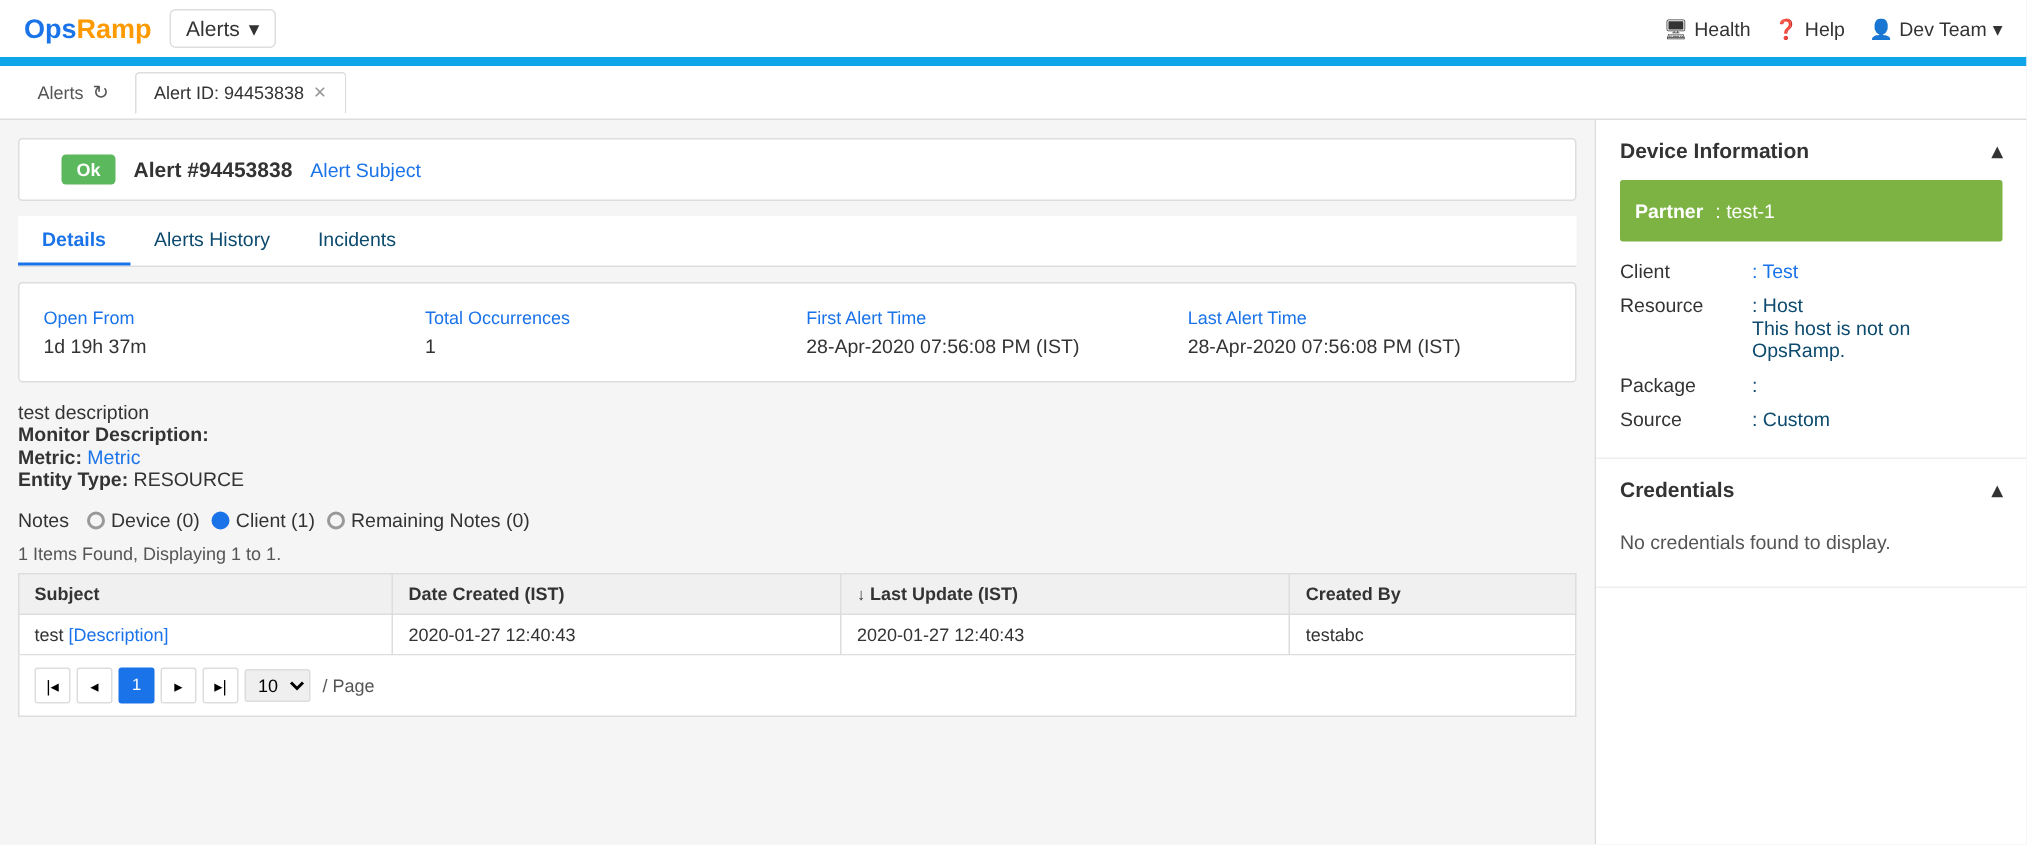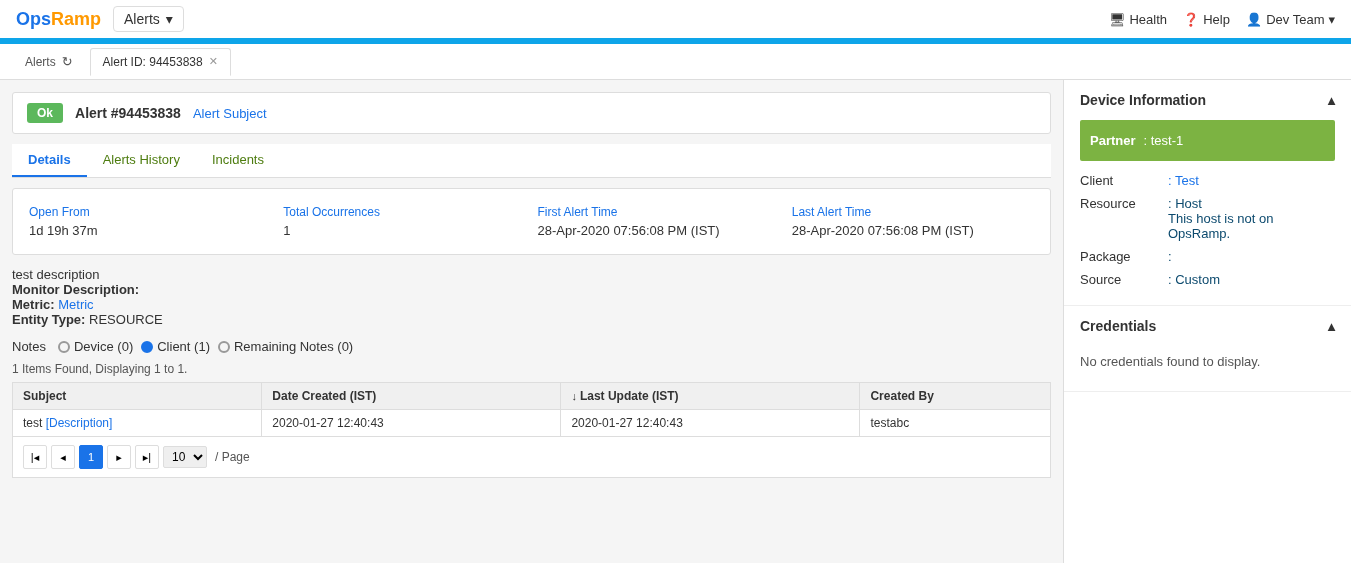--- a/index.html
+++ b/index.html
@@ -43,36 +43,36 @@
     
     .main-layout { display: flex; height: calc(100vh - 80px); }
 
     
     .content-area { flex: 1; overflow-y: auto; padding: 12px; }
 
     
     .alert-header {
       display: flex; align-items: center; gap: 12px;
       background: #fff; border: 1px solid #ddd; border-radius: 3px;
-      padding: 10px 14px; margin-bottom: 10px;
+      padding: 10px 28px; margin-bottom: 10px;
     }
     .ok-badge {
       background: #5cb85c; color: #fff; font-size: 12px; font-weight: bold;
       padding: 3px 10px; border-radius: 3px;
     }
     .alert-id-title { font-size: 14px; font-weight: bold; color: #333; }
     .alert-subject { font-size: 13px; color: #1a73e8; cursor: pointer; }
 
     
     .sub-tabs {
       display: flex; gap: 0; border-bottom: 1px solid #ddd;
       background: #fff; margin-bottom: 10px;
     }
     .sub-tab {
-      padding: 8px 16px; cursor: pointer; font-size: 13px; color: #4d7c0f;
+      padding: 8px 16px; cursor: pointer; font-size: 13px; color: #0c4a6e;
       border-bottom: 2px solid transparent;
     }
     .sub-tab.active { color: #1a73e8; border-bottom-color: #1a73e8; font-weight: bold; }
 
     
     .info-card {
       background: #fff; border: 1px solid #ddd; border-radius: 3px;
       padding: 16px; margin-bottom: 12px;
     }
     .info-grid {

